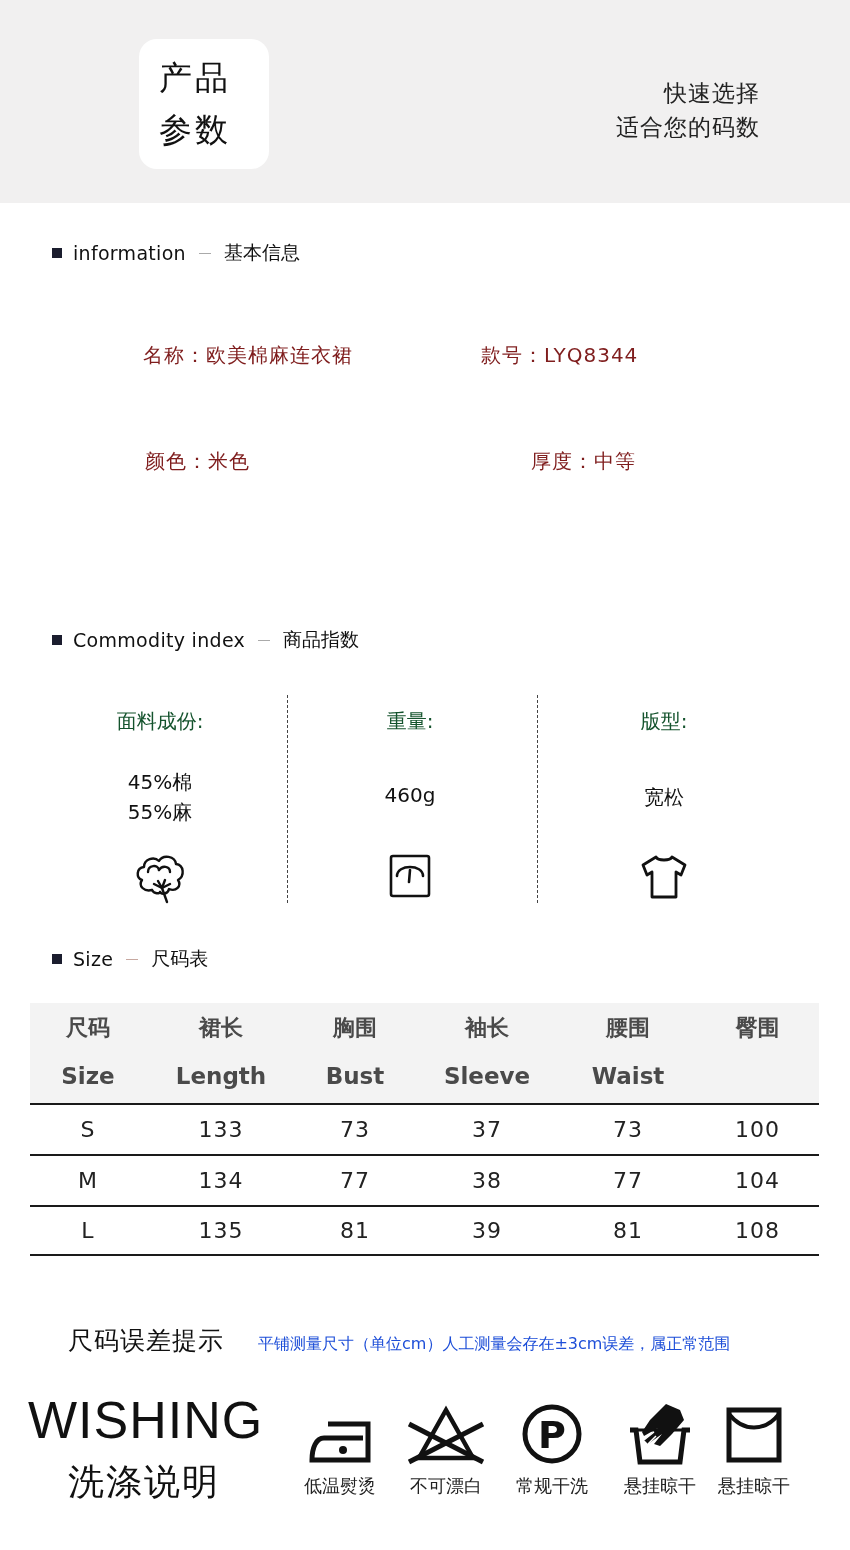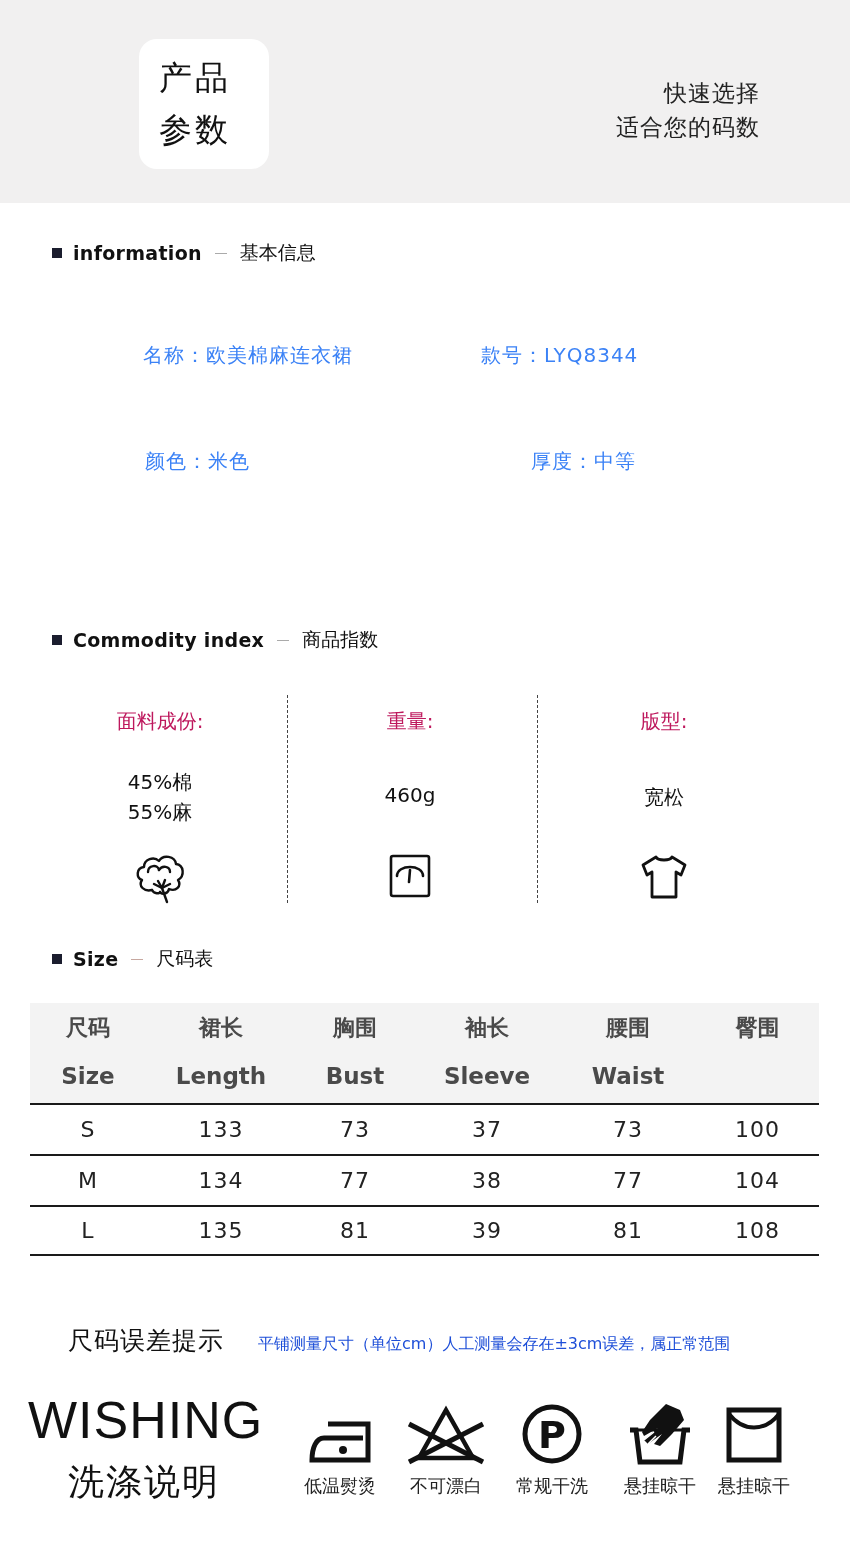--- a/index.html
+++ b/index.html
@@ -10,31 +10,31 @@
     .hero { position: absolute; left: 0; top: 0; width: 850px; height: 203px; background: #f1f0f0; }
     .hero-badge { position: absolute; left: 139px; top: 39px; width: 130px; height: 130px; background: #ffffff; border-radius: 18px; }
     .hero-badge .line { position: absolute; left: 20px; width: 100px; font-size: 33px; line-height: 46px; letter-spacing: 3px; color: #111; font-weight: normal; }
     .hero-badge .l1 { top: 16px; }
     .hero-badge .l2 { top: 68px; }
     .hero-right { position: absolute; right: 90px; top: 76px; text-align: right; font-size: 23px; line-height: 34px; color: #222; letter-spacing: 1px; }
 
     
     .sec-head { position: absolute; left: 52px; height: 24px; display: flex; align-items: center; font-size: 19px; color: #111; }
     .sec-head .sq { width: 10px; height: 10px; background: #1b1d2e; margin-right: 11px; }
-    .sec-head .en { font-weight: bold; letter-spacing: 0.3px; }
+    .sec-head .en { font-weight: normal; letter-spacing: 0.3px; }
     .sec-head .dash { display: inline-block; width: 12px; height: 1px; background: #aaaaaa; margin: 0 13px; }
     .sec-head .dash.red { background: #c7a8a0; }
     .sec-head .cn { font-size: 19px; }
 
     
-    .info-item { position: absolute; font-size: 20px; color: #3b82f6; letter-spacing: 1px; }
+    .info-item { position: absolute; font-size: 20px; color: #7f1d1d; letter-spacing: 1px; }
 
     
     .idx-col { position: absolute; top: 695px; height: 208px; text-align: center; }
-    .idx-col .t { position: absolute; left: 0; right: 0; top: 13px; font-size: 20px; color: #be185d; }
+    .idx-col .t { position: absolute; left: 0; right: 0; top: 13px; font-size: 20px; color: #14532d; }
     .idx-col .v { position: absolute; left: 0; right: 0; font-size: 20px; line-height: 30px; color: #111; }
     .idx-col .ic { position: absolute; left: 50%; top: 155px; width: 56px; height: 54px; margin-left: -28px; }
     .idx-divider { position: absolute; top: 695px; height: 208px; width: 0; border-left: 1px dashed #444; }
 
     
     .size-table { position: absolute; left: 30px; top: 1003px; width: 789px; }
     .size-head { height: 100px; background: #f3f3f3; display: flex; }
     .size-head .hc { flex: 0 0 auto; text-align: center; color: #4a4a4a; font-weight: bold; }
     .size-head .hc .zh { font-size: 22px; height: 50px; line-height: 50px; }
     .size-head .hc .en { font-size: 23px; height: 50px; line-height: 46px; }

